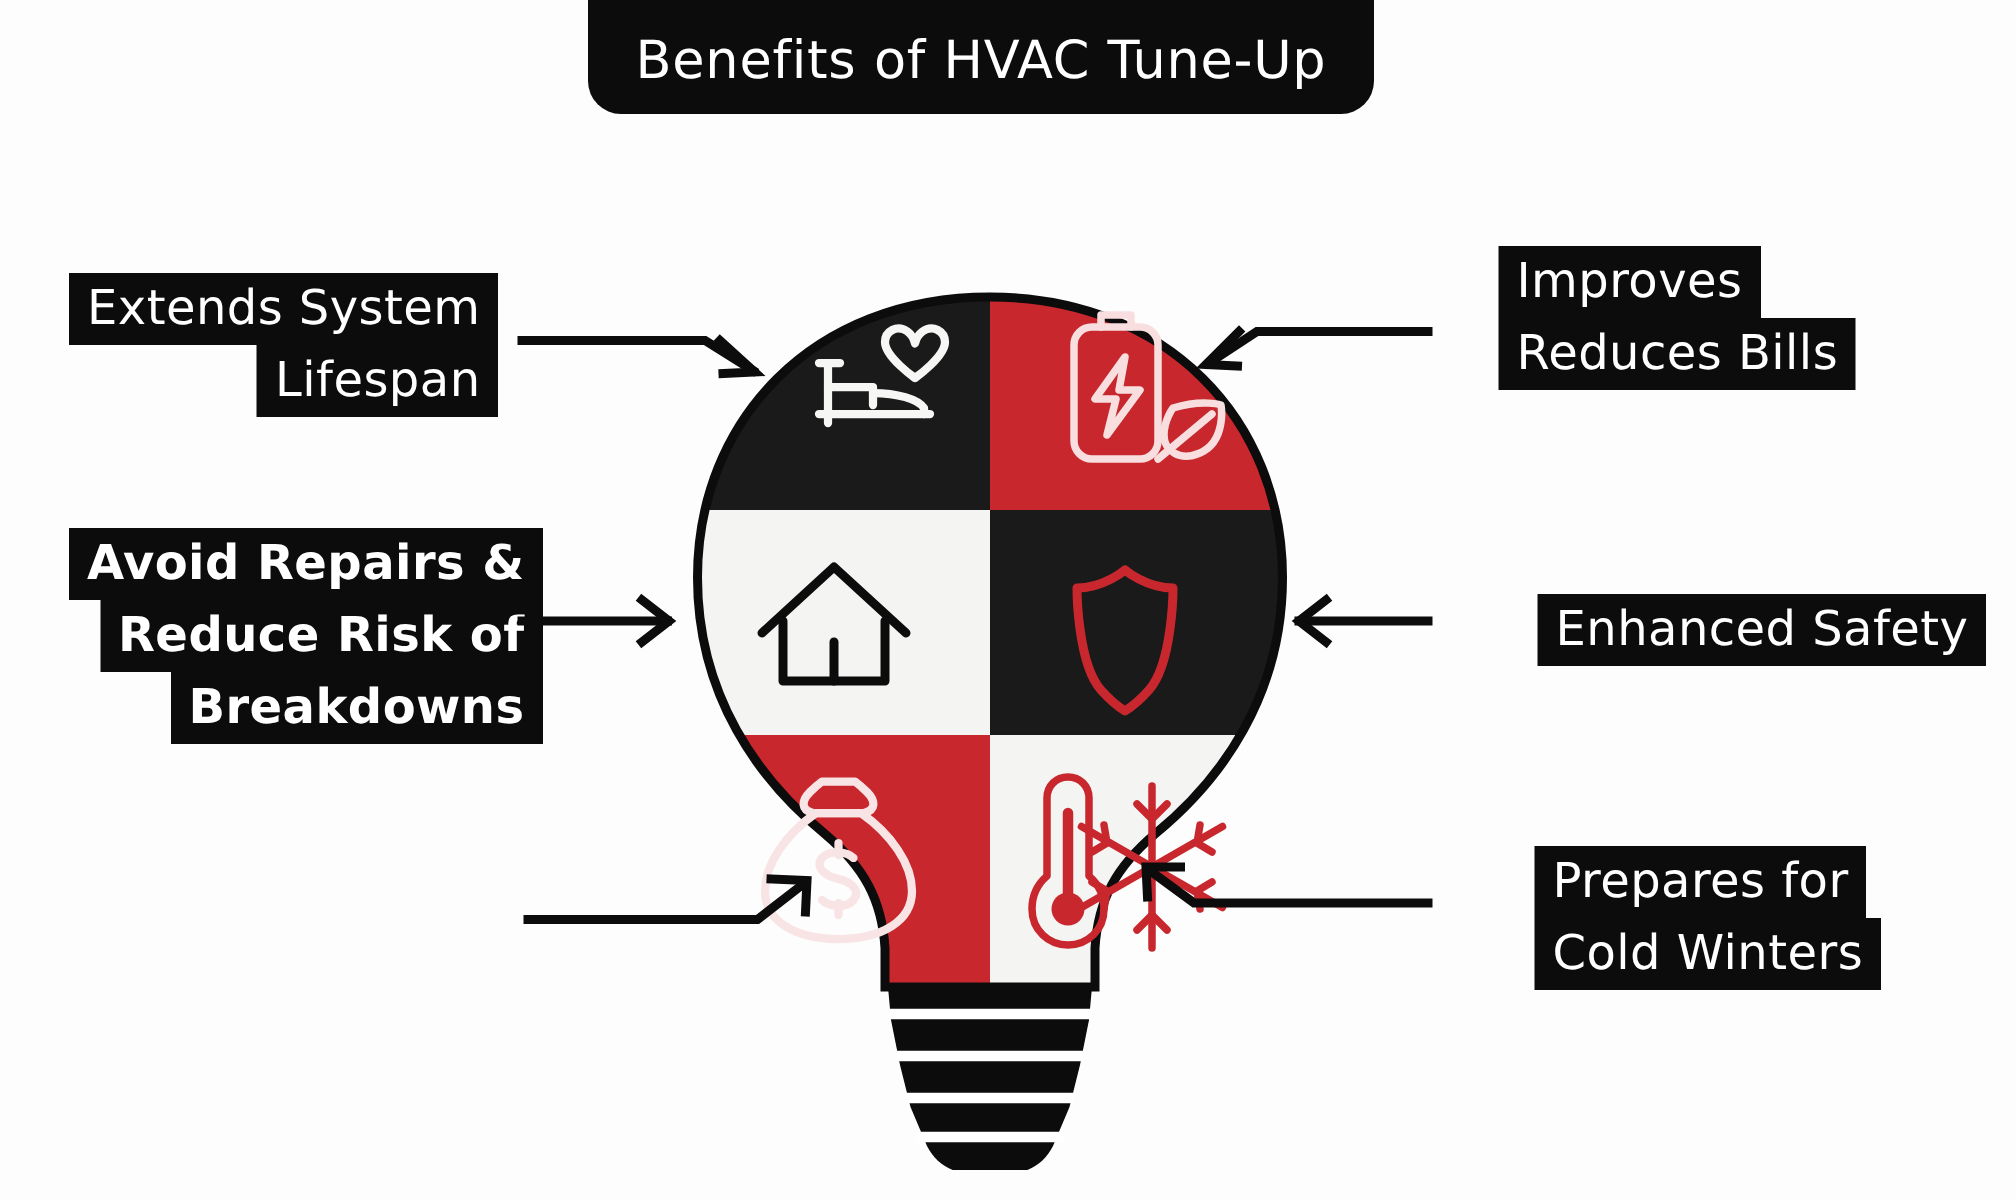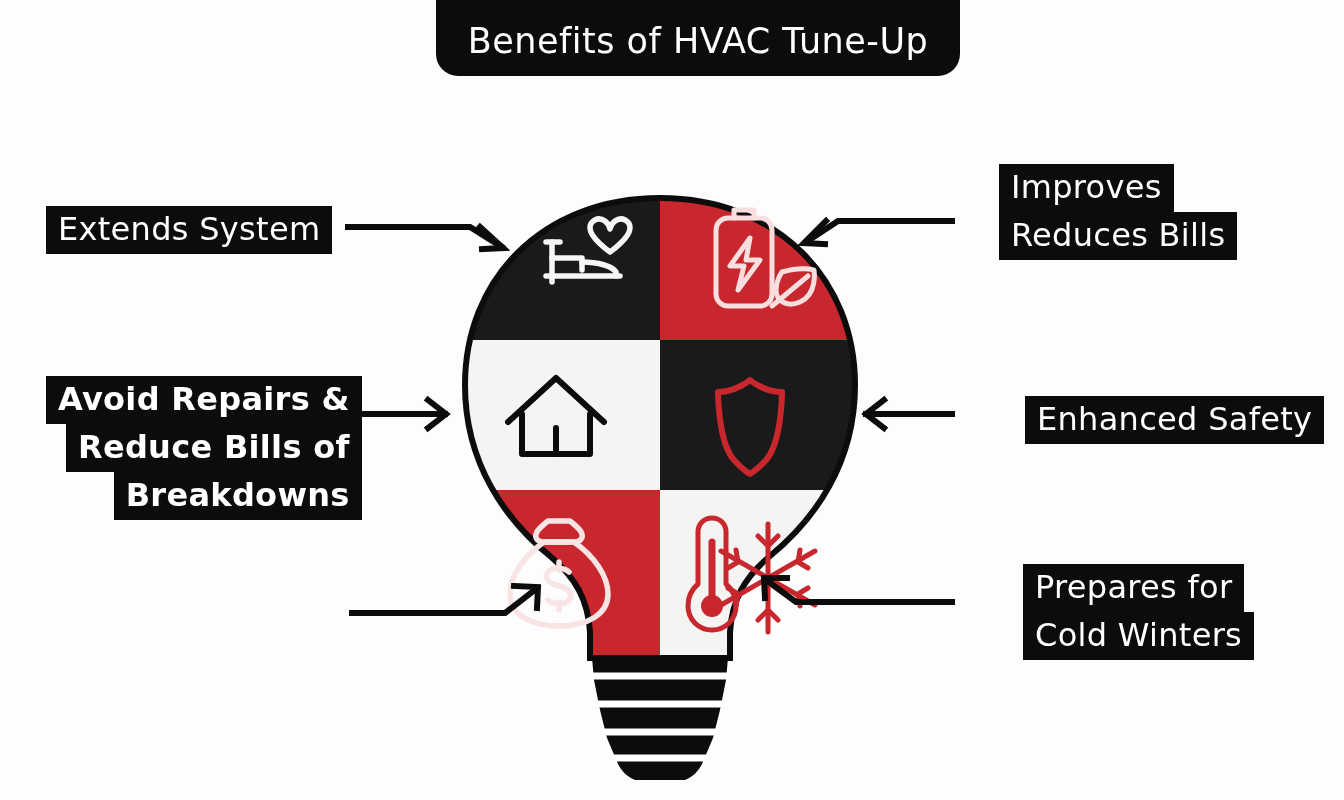--- a/index.html
+++ b/index.html
@@ -24,40 +24,39 @@
     position: absolute;
     left: 392px; top: 0px;
     width: 524px; height: 76px;
     background: #0c0c0c;
     border-radius: 0 0 22px 22px;
     display: flex; align-items: center; justify-content: center;
     color: #ffffff;
     font-size: 35px;
     letter-spacing: 0.5px;
     padding-top: 6px;
-    margin-left: 44px;
   }
 
   
   .label {
     position: absolute;
     display: flex;
     flex-direction: column;
     line-height: 1.0;
   }
   .label .ln {
     background: #0c0c0c;
     color: #ffffff;
     font-size: 32px;
     padding: 7px 12px 9px 12px;
     white-space: nowrap;
     display: inline-block;
     letter-spacing: 0.3px;
   }
-  .label.right-align { align-items: flex-end; margin-top: 24px; }
+  .label.right-align { align-items: flex-end; }
   .label.left-align  { align-items: flex-start; margin-left: 41px; }
 
   .lbl-lifespan   { left: 46px;  top: 182px; }
   .lbl-repairs    { left: 46px;  top: 352px; font-weight: bold; }
   .lbl-savemoney  { left: 88px;  top: 588px; }
   .lbl-efficiency { left: 958px; top: 164px; }
   .lbl-safety     { left: 958px; top: 396px; padding-left: 26px; }
   .lbl-winters    { left: 958px; top: 564px; padding-left: 24px; }
 
   
@@ -230,25 +229,26 @@
           <path d="M 40 10 L 30 16 L 32 28"></path>
           <path d="M -40 10 L -30 16 L -32 28"></path>
           <path d="M 40 -10 L 30 -16 L 32 -28"></path>
         </g>
       </g>
     </svg>
   </div>
 
   <div class="label right-align lbl-lifespan">
     <span class="ln">Extends System</span>
+    <span class="ln">Lifespan</span>
   </div>
 
   <div class="label right-align lbl-repairs">
     <span class="ln">Avoid Repairs &amp;</span>
-    <span class="ln">Reduce Bills of</span>
+    <span class="ln">Reduce Risk of</span>
     <span class="ln">Breakdowns</span>
   </div>
 
 
   <div class="label left-align lbl-efficiency">
     <span class="ln">Improves</span>
     <span class="ln">Reduces Bills</span>
   </div>
 
   <div class="label left-align lbl-safety">

